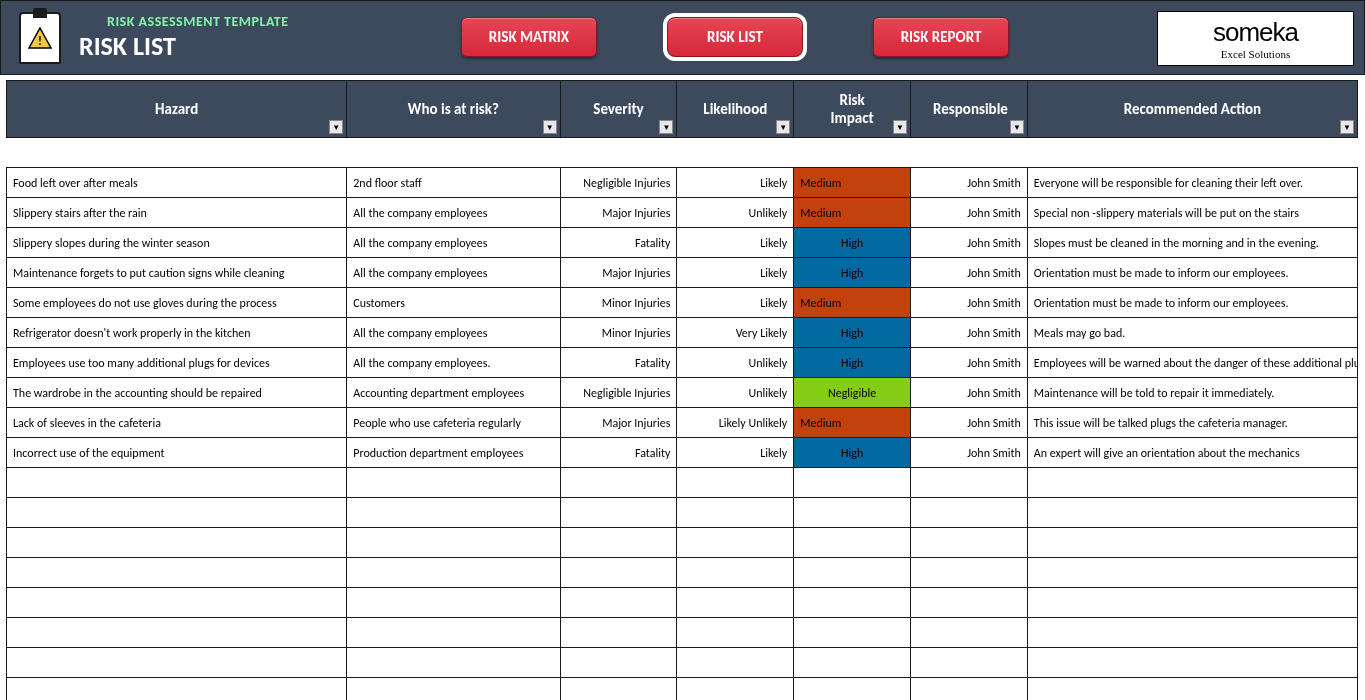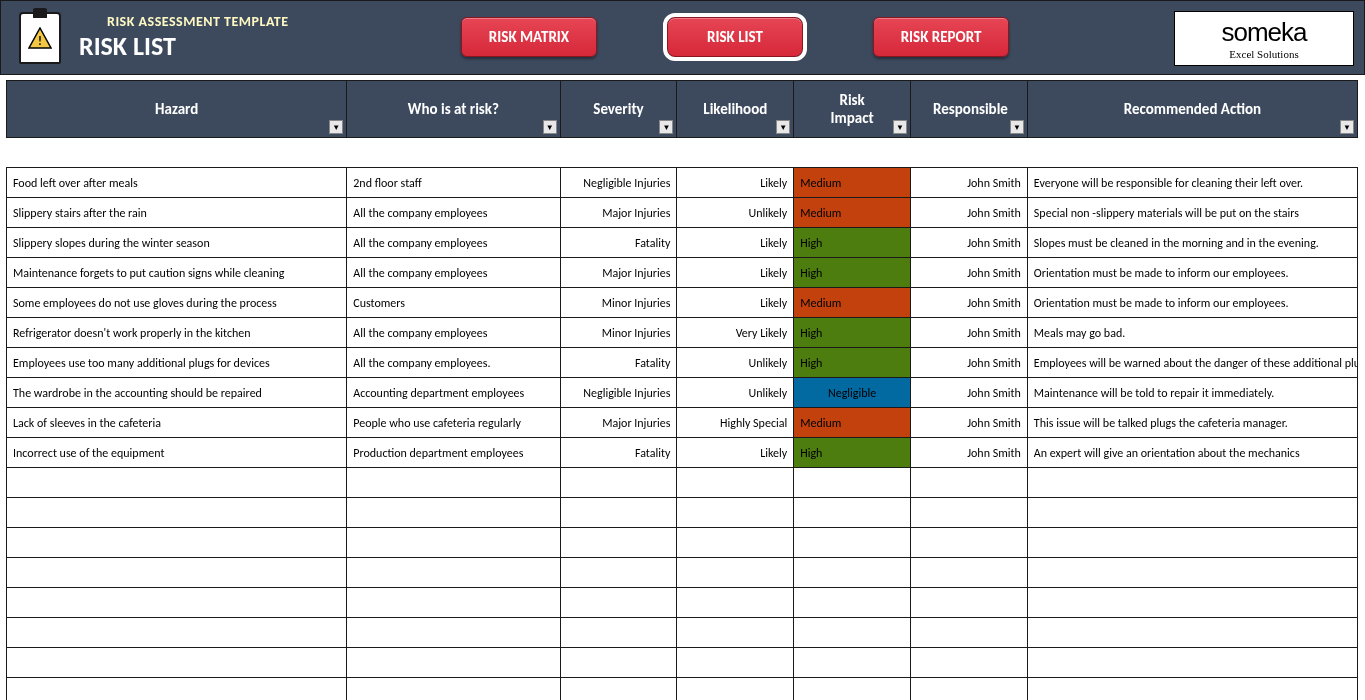--- a/index.html
+++ b/index.html
@@ -47,21 +47,21 @@
     width: 24px; height: 22px;
     display: flex; align-items: center; justify-content: center;
   }
   .titles {
     display: flex;
     flex-direction: column;
     justify-content: center;
     padding-left: 8px;
   }
   .title-small {
-    color: #fef9c3;
+    color: #86efac;
     font-size: 14px;
     font-weight: bold;
     letter-spacing: 0.5px;
     padding-left: 28px;
   }
   .title-big {
     color: #fff;
     font-size: 26px;
     font-weight: bold;
   }
@@ -86,21 +86,21 @@
     box-shadow: 0 2px 3px rgba(0,0,0,0.4), inset 0 1px 0 rgba(255,255,255,0.3);
   }
   .nav-btn.active {
     outline: 4px solid #fff;
     border-radius: 8px;
   }
   .brand {
     position: absolute;
     right: 10px;
     top: 10px;
-    width: 180px;
+    width: 197px;
     height: 55px;
     background: #fff;
     border: 1px solid #000;
     display: flex;
     flex-direction: column;
     align-items: center;
     justify-content: center;
   }
   .brand-name {
     font-family: Verdana, sans-serif;
@@ -154,22 +154,22 @@
     overflow: hidden;
     white-space: nowrap;
   }
   .spacer-head {
     height: 10px;
     border: none !important;
     background: #fff;
   }
   .c-center { text-align: right; }
   .impact-medium { background: #c2410c; color: #000; text-align: left; }
-  .impact-high   { background: #4d7c0f; color: #fff; }
-  .impact-negl   { background: #0369a1; color: #fff; text-align: center; }
+  .impact-high   { background: #0369a1; color: #fff; text-align: center; }
+  .impact-negl   { background: #84cc16; color: #fff; text-align: center; }
   .w-hazard { width: 335px; }
   .w-who    { width: 210px; }
   .w-sev    { width: 115px; }
   .w-like   { width: 115px; }
   .w-impact { width: 115px; }
   .w-resp   { width: 115px; }
   .w-action { width: 325px; }
   .editing {
     outline: 2px solid #1a7a3a;
     outline-offset: -1px;
@@ -301,21 +301,21 @@
         <td class="c-center">Negligible Injuries</td>
         <td class="c-center">Unlikely</td>
         <td class="impact-negl">Negligible</td>
         <td class="c-center">John Smith</td>
         <td class="">Maintenance will be told to repair it immediately.</td>
       </tr>
       <tr>
         <td>Lack of sleeves in the cafeteria</td>
         <td>People who use cafeteria regularly</td>
         <td class="c-center">Major Injuries</td>
-        <td class="c-center">Highly Special</td>
+        <td class="c-center">Likely Unlikely</td>
         <td class="impact-medium">Medium</td>
         <td class="c-center">John Smith</td>
         <td class="">This issue will be talked plugs the cafeteria manager.</td>
       </tr>
       <tr>
         <td>Incorrect use of the equipment</td>
         <td>Production department employees</td>
         <td class="c-center">Fatality</td>
         <td class="c-center">Likely</td>
         <td class="impact-high">High</td>

